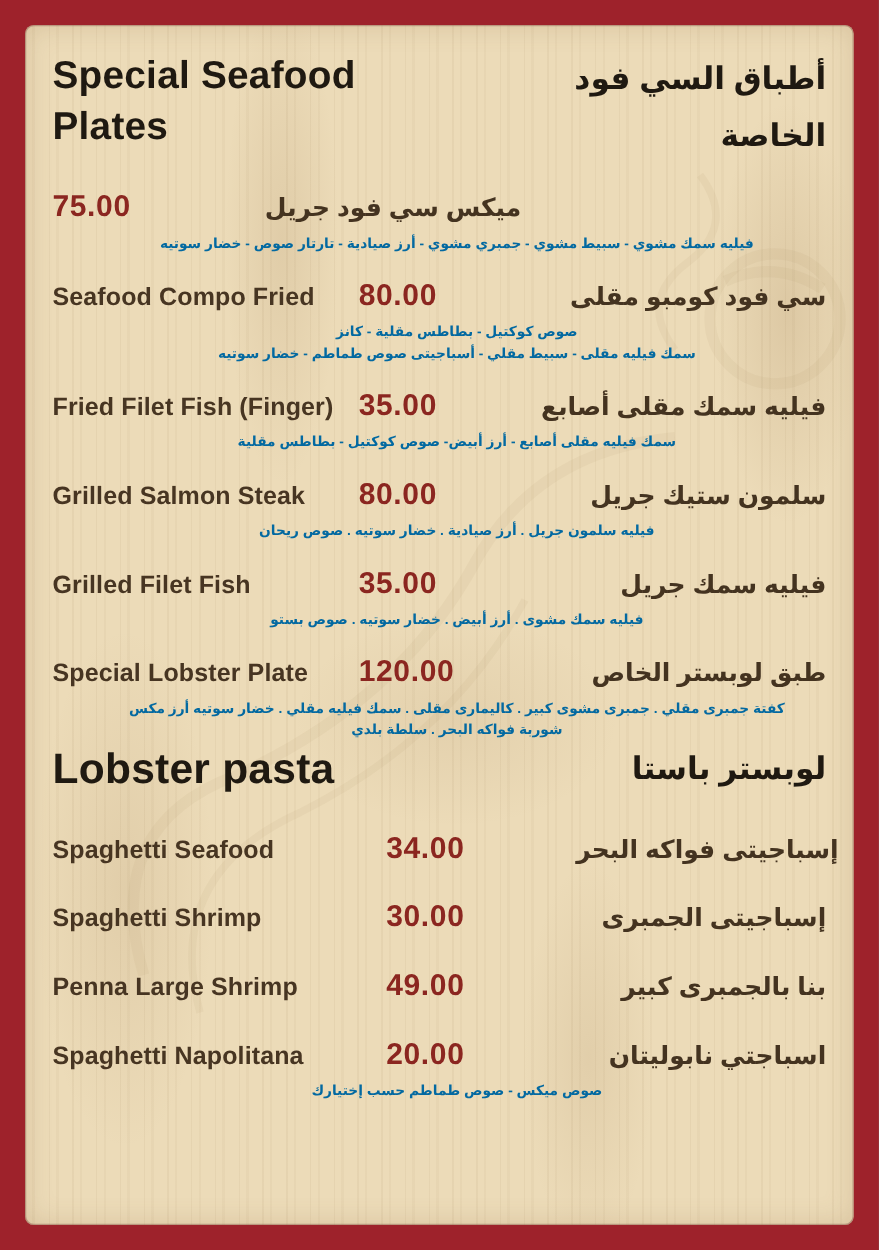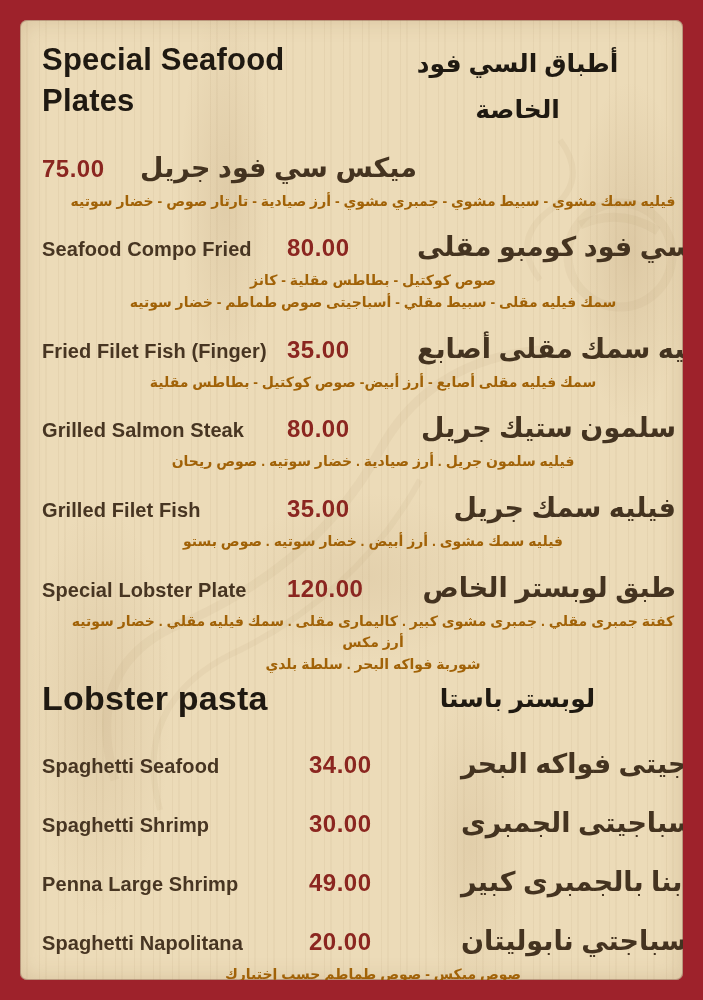--- a/index.html
+++ b/index.html
@@ -5,21 +5,21 @@
   html,body { margin:0; padding:0; background:#555; }
   .page {
     width:703px; height:1000px; box-sizing:border-box;
     border:20px solid #9e222b; background:#9e222b;
     font-family:"Liberation Sans","DejaVu Sans",sans-serif;
     margin:0 auto;
   }
   .paper {
     position:relative; width:100%; height:100%; box-sizing:border-box;
     background:#ecdbb8; border-radius:7px;
-    padding:12px 7px 0 22px; overflow:hidden;
+    padding:12px 22px 0 22px; overflow:hidden;
     box-shadow: inset 0 0 0 1px rgba(100,30,30,.30), inset 0 0 22px rgba(130,90,45,.20);
   }
   
   .paper::before {
     content:""; position:absolute; inset:0; pointer-events:none; z-index:1;
     background-image:
       repeating-linear-gradient(90deg, rgba(139,108,66,.07) 0 1px, transparent 1px 6px, rgba(139,108,66,.05) 6px 8px, transparent 8px 19px),
       radial-gradient(90px 260px at 92% 24%, rgba(150,115,70,.18), transparent 65%),
       radial-gradient(70px 300px at 31% 18%, rgba(150,115,70,.14), transparent 65%),
       radial-gradient(110px 320px at 12% 72%, rgba(150,115,70,.13), transparent 65%),
@@ -27,30 +27,30 @@
       radial-gradient(80px 240px at 68% 86%, rgba(150,115,70,.12), transparent 65%);
   }
   .watermark { position:absolute; pointer-events:none; z-index:1; opacity:.5; }
   .content { position:relative; z-index:2; }
 
   .sec-header { display:grid; grid-template-columns:1fr 1fr; align-items:start; }
   .sec-header.first { margin-top:8px; }
   .sec-header.second { align-items:center; }
   .sec-title-en { font-size:31px; line-height:1.32; font-weight:bold; color:#1f1911; max-width:330px; letter-spacing:.2px; }
   .sec-header.second .sec-title-en { font-size:34px; }
-  .sec-title-ar { font-size:25px; line-height:1.85; font-weight:bold; color:#1f1911; text-align:center; direction:rtl; }
+  .sec-title-ar { font-size:25px; line-height:1.85; font-weight:bold; color:#1f1911; text-align:right; direction:rtl; }
   .sec-header.second .sec-title-ar { line-height:1.2; }
 
   .row { display:grid; grid-template-columns:245px 130px 1fr; align-items:baseline; margin-top:19px; }
   .row.loose { margin-top:27px;gap:22px; }
   .name-en { font-size:20px; font-weight:bold; color:#473522; white-space:nowrap; letter-spacing:.1px; }
   .price { font-size:24px; font-weight:bold; color:#8b2620; text-align:left; letter-spacing:.5px; }
-  .name-ar { font-size:27px; font-weight:bold; color:#443320; text-align:right; direction:rtl; white-space:nowrap; }
+  .name-ar { font-size:20px; font-weight:bold; color:#443320; text-align:right; direction:rtl; white-space:nowrap; }
 
-  .desc { font-size:14px; font-weight:bold; color:#a16207; text-align:center; direction:rtl;
+  .desc { font-size:11px; font-weight:bold; color:#0369a1; text-align:center; direction:rtl;
           margin-top:7px; line-height:1.55; padding-left:28px; }
 </style>
 </head>
 <body>
 
 <div class="page">
   <div class="paper">
 
     <svg class="watermark" width="659" height="968" viewBox="0 0 659 968" style="left:0;top:0;">
       <g fill="none" stroke="#a28a60" stroke-opacity="0.16" stroke-width="9">

